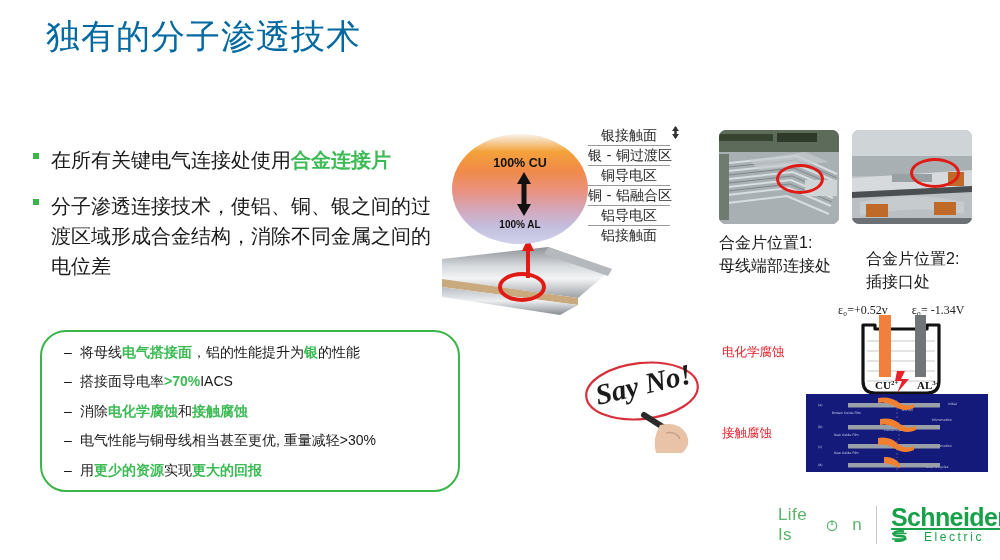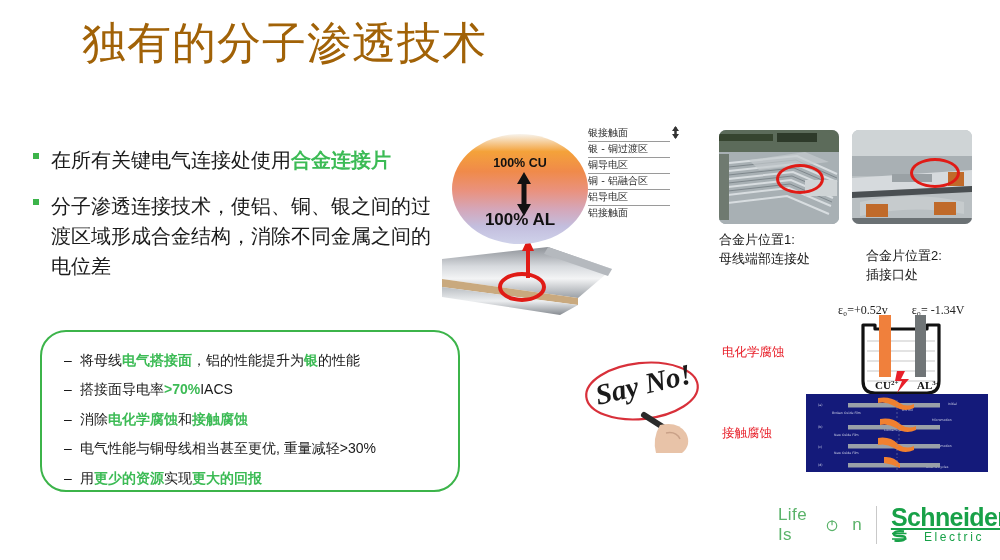--- a/index.html
+++ b/index.html
@@ -8,40 +8,40 @@
     background: #ffffff;
     font-family: "Liberation Sans", "DejaVu Sans", sans-serif;
     overflow: hidden;
     position: relative;
   }
   .slide { position: relative; width: 1000px; height: 560px; }
 
   
   .title {
     position: absolute; left: 46px; top: 14px;
-    font-size: 44px; color: #a16207; letter-spacing: 1px;
-    font-weight: 400; white-space: nowrap; margin-left: 36px;
+    font-size: 34px; color: #0369a1; letter-spacing: 1px;
+    font-weight: 400; white-space: nowrap;
   }
 
   
   .bullets { position: absolute; left: 33px; top: 145px; width: 410px; }
   .bullet-row { display: flex; align-items: flex-start; margin-bottom: 16px; }
   .bullet-mark {
     width: 6px; height: 6px; background: #3cb44a;
     margin-top: 8px; margin-right: 12px; flex: none;
   }
   .bullet-text { font-size: 20px; color: #1a1a1a; line-height: 1.5; }
   .g { color: #3cbb55; font-weight: bold; }
 
   
   .greenbox {
     position: absolute; left: 40px; top: 330px;
     width: 420px; height: 162px;
     border: 2px solid #3cb44a; border-radius: 26px;
-    padding: 19px 16px 0 22px;
+    padding: 11px 16px 0 22px;
   }
   .gb-row {
     font-size: 14px; color: #1a1a1a; line-height: 1.35;
     margin-bottom: 10.5px; white-space: nowrap;
   }
   .gb-dash { display: inline-block; width: 16px; color: #1a1a1a; }
 
   
   .ellipse-wrap { position: absolute; left: 452px; top: 134px; width: 136px; height: 110px; }
   .ellipse {
@@ -50,49 +50,49 @@
       #f7f3ec 0%, #f4a23a 16%, #f08a4a 34%,
       #e9927f 52%, #d5a6b8 68%, #c3bede 84%, #cfd2ea 100%);
     position: relative;
   }
   .lbl-cu {
     position: absolute; top: 22px; left: 0; width: 100%;
     text-align: center; font-size: 12.5px; font-weight: bold; color: #111;
   }
   .lbl-al {
     position: absolute; bottom: 14px; left: 0; width: 100%;
-    text-align: center; font-size: 17px; font-weight: bold; color: #111;
+    text-align: center; font-size: 10px; font-weight: bold; color: #111;
   }
   .dblarrow { position: absolute; left: 64px; top: 38px; }
 
   
   .plate { position: absolute; left: 440px; top: 243px; width: 175px; height: 75px; }
   .redcircle {
     position: absolute; left: 498px; top: 272px;
     width: 48px; height: 30px; border: 4px solid #e01b16;
     border-radius: 50%;
   }
   .redarrow { position: absolute; left: 521px; top: 238px; }
 
   
   .layers { position: absolute; left: 588px; top: 126px; width: 82px; }
-  .layer-line { font-size: 10px; color: #2b2b2b; line-height: 1.0;
-    padding: 2px 0 3px 0; white-space: nowrap; font-family: "DejaVu Sans", sans-serif; }
+  .layer-line { font-size: 14px; color: #2b2b2b; line-height: 1.0;
+    padding: 2px 0 3px 0; white-space: nowrap; font-family: "DejaVu Sans", sans-serif; text-align: center; }
   .layer-line.bd { border-bottom: 1px solid #9a9a9a; }
   .updown { position: absolute; right: -8px; }
 
   
   .photo {
     position: absolute; width: 120px; height: 94px;
     border-radius: 7px; overflow: hidden;
   }
   .photo1 { left: 719px; top: 130px; }
   .photo2 { left: 852px; top: 130px; }
   .cap {
-    position: absolute; font-size: 13px; color: #1a1a1a; line-height: 1.45;
+    position: absolute; font-size: 16px; color: #1a1a1a; line-height: 1.45;
   }
   .cap1 { left: 719px; top: 231px; }
   .cap2 { left: 866px; top: 247px; }
   .ph-oval {
     position: absolute; border: 3.5px solid #e01b16; border-radius: 50%;
   }
 
   
   .sayno { position: absolute; left: 582px; top: 343px; width: 135px; height: 112px; }
 

